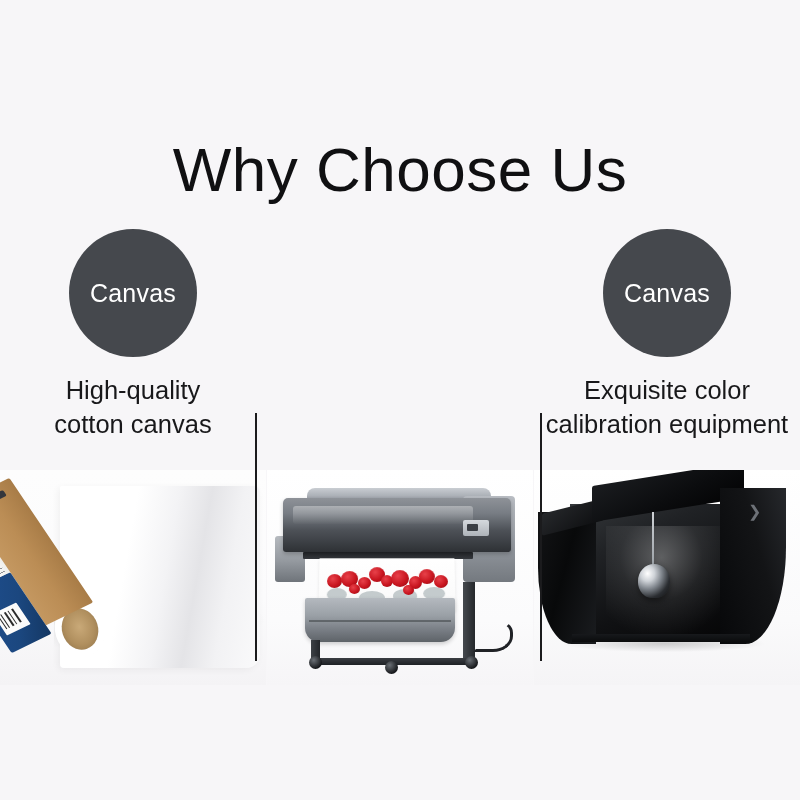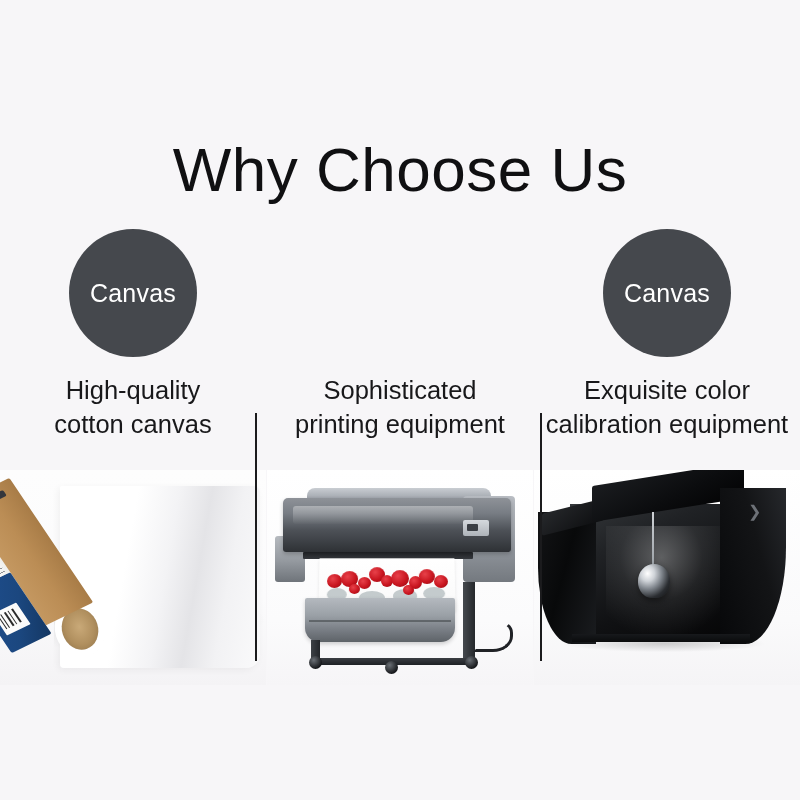--- a/index.html
+++ b/index.html
@@ -524,24 +524,20 @@
             <div class="box-barline" style="left:18px;top:4px;height:16px;width:2px;"></div>
           </div>
         </div>
       </div>
     </div>
   </div>
 
   <div class="column" id="column-1">
 
 
-    <div class="caption">
-      <span class="cap-line">Sophisticated</span>
-      <span class="cap-line">printing equipment</span>
-    </div>
 
     <div class="product-stage">
       <div id="printer-art">
         <div id="prn-lid"></div>
         <div id="prn-right-cap"></div>
         <div id="prn-left-cap"></div>
         <div id="prn-body">
           <div id="prn-body-gloss"></div>
         </div>
         <div id="prn-panel"></div>

